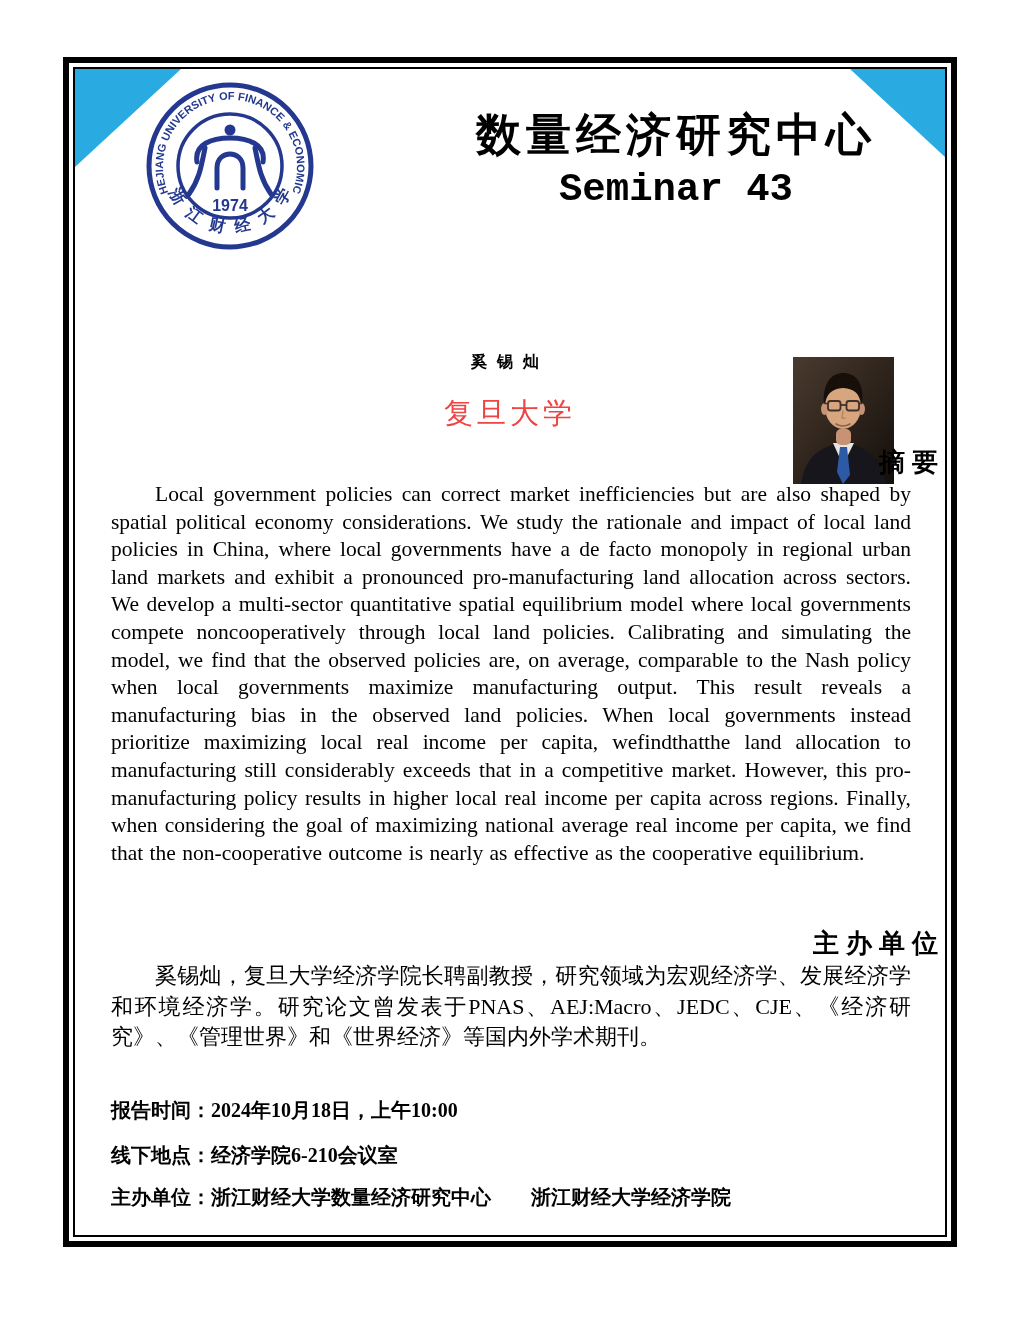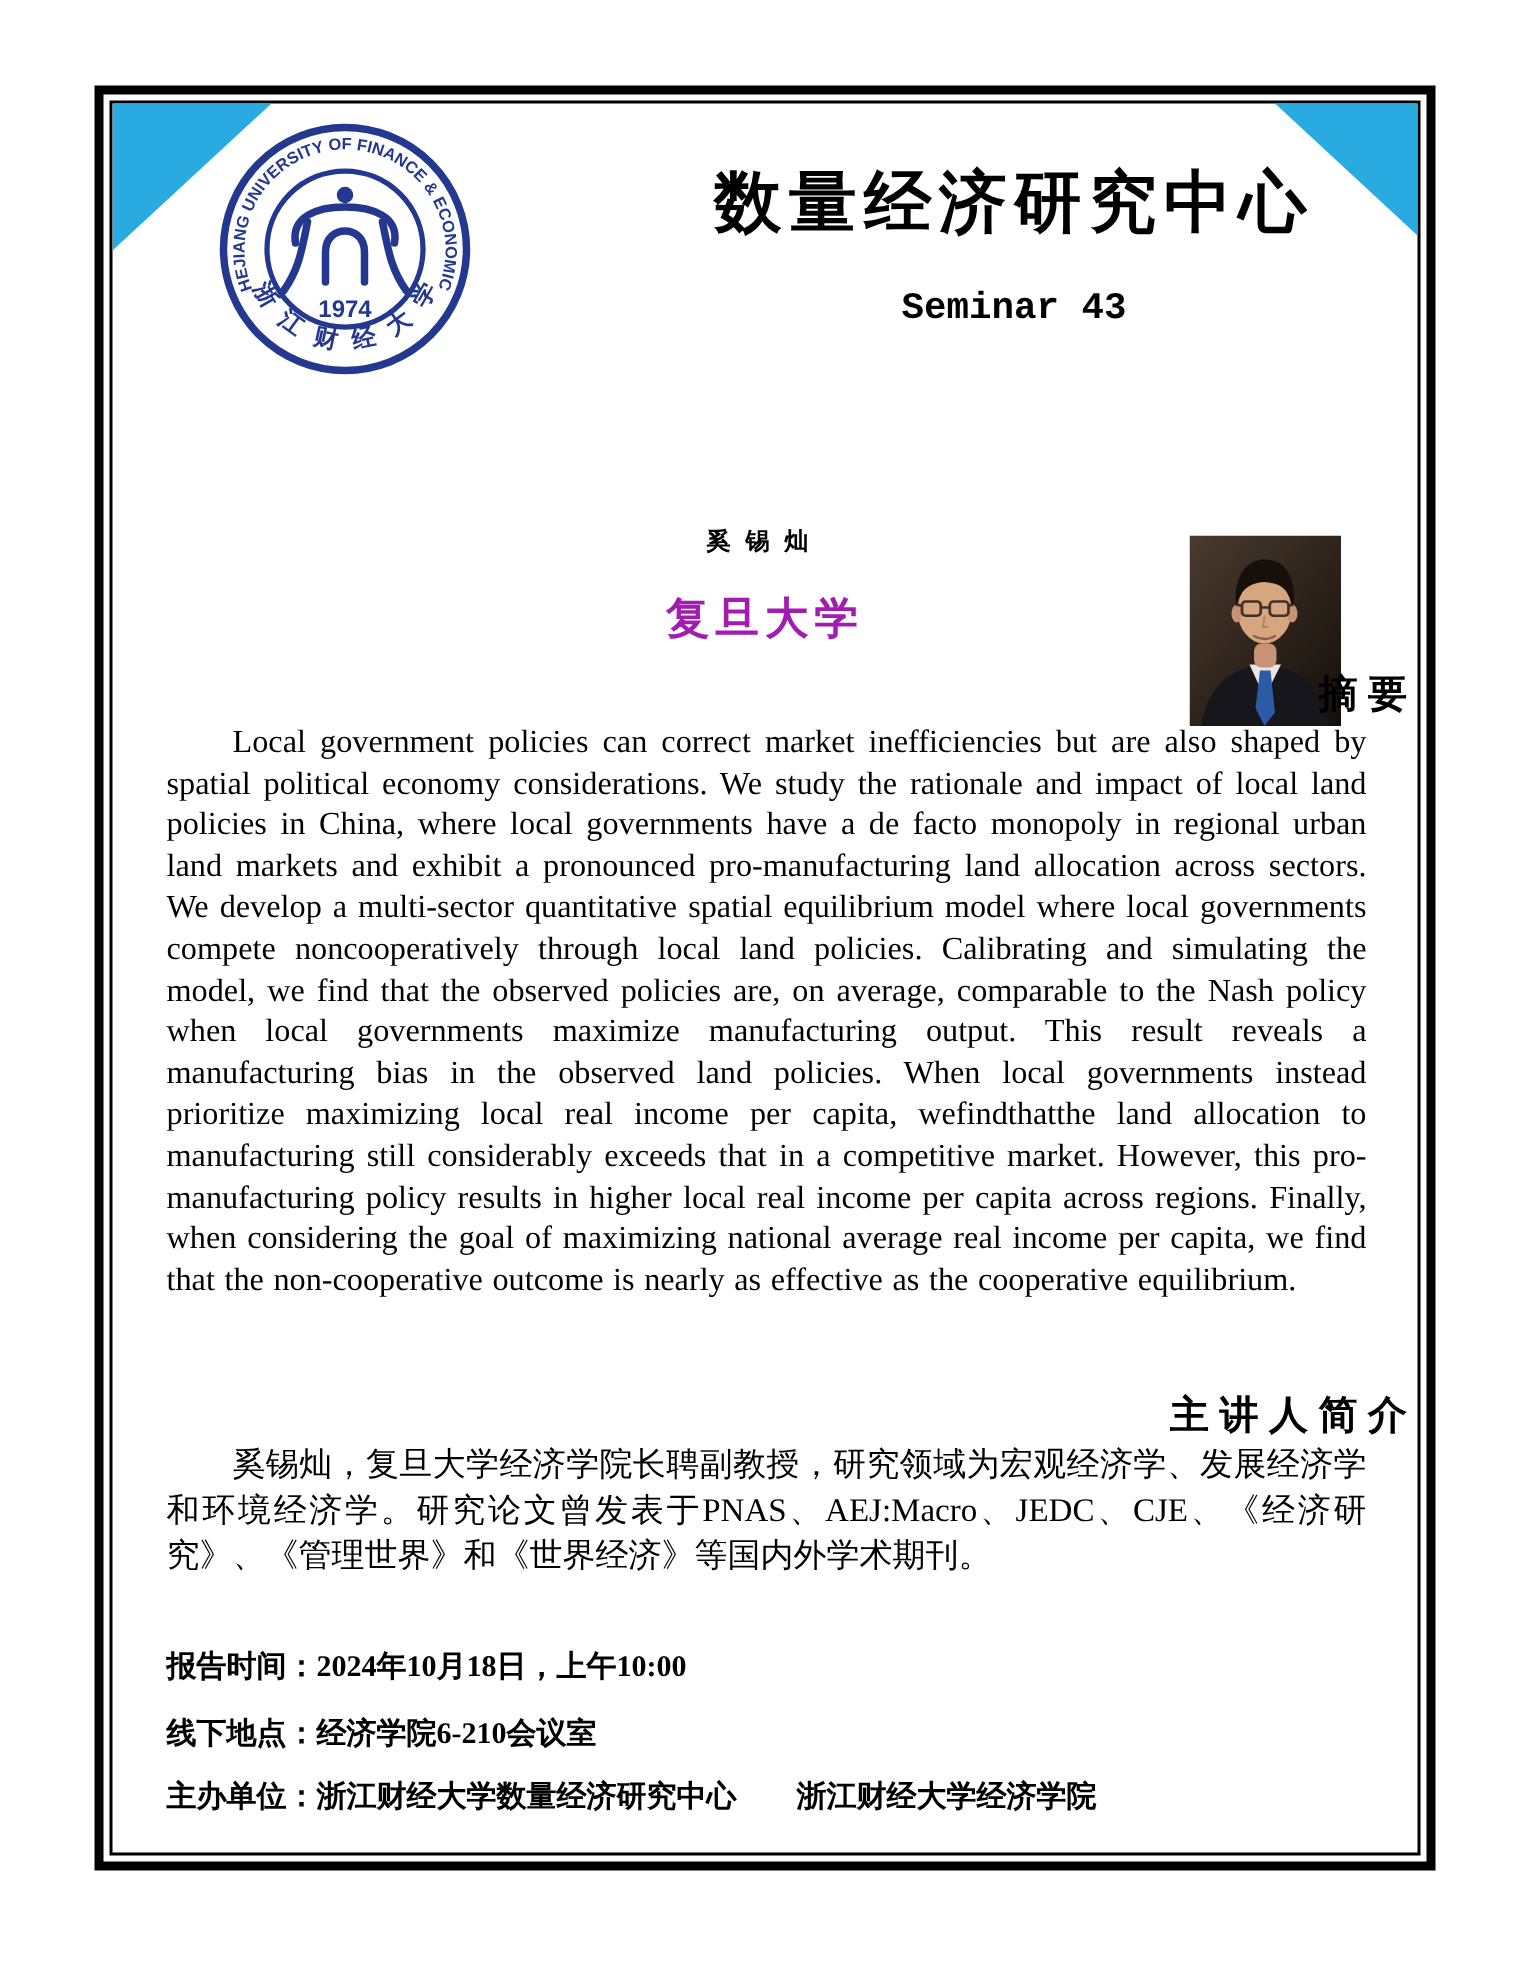--- a/index.html
+++ b/index.html
@@ -15,28 +15,28 @@
     position:absolute;left:4px;top:4px;right:4px;bottom:4px;
     border:2px solid #000;
   }
   .content{position:absolute;left:0;top:0;right:0;bottom:0;overflow:hidden;}
   .tri{position:absolute;background:#29ABE2;}
   .tri-tl{left:0;top:0;width:106px;height:98px;clip-path:polygon(0 0,100% 0,0 100%);}
   .tri-tr{right:0;top:0;width:95px;height:88px;clip-path:polygon(0 0,100% 0,100% 100%);}
   .logo-wrap{position:absolute;left:70px;top:12px;width:170px;height:170px;}
   .header-block{position:absolute;left:318px;top:44px;width:566px;text-align:center;font-family:Liberation Mono, monospace;}
   .center-name{font-size:45px;font-weight:700;letter-spacing:5px;line-height:52px;}
-  .seminar-no{font-size:25px;font-weight:700;line-height:46px;margin-top:18px;}
+  .seminar-no{font-size:39px;font-weight:700;line-height:46px;margin-top:2px;}
   .topic{position:absolute;left:18px;right:18px;top:180px;text-align:center;
          font-weight:700;font-size:31px;line-height:41px;}
   .topic .zh{letter-spacing:1px;}
   .speaker-name{position:absolute;left:0;right:0;top:264px;text-align:center;
 ue        font-size:46px;font-weight:600;letter-spacing:10px;line-height:58px;}
   .speaker-affil{position:absolute;left:0;right:0;top:326px;text-align:center;
-        font-size:29px;font-weight:700;letter-spacing:4px;color:#a21caf;line-height:36px;}
+        font-size:29px;font-weight:400;letter-spacing:4px;color:#ef4444;line-height:36px;}
   .photo{position:absolute;left:718px;top:288px;width:101px;height:127px;}
   .sec-heading{position:absolute;left:0;right:0;text-align:right;
         font-size:26px;font-weight:700;letter-spacing:7px;}
   .h-abstract{top:376px;}
   .h-bio{top:857px;}
   .abstract-text{
     position:absolute;left:36px;right:34px;top:412px;
     font-size:21.5px;line-height:27.6px;text-align:justify;text-indent:44px;
     word-spacing:1px;
   }
@@ -132,21 +132,21 @@
           </g>
 
           <path d="M 50,54 L 49,61 L 52,61" stroke="#b5835f" stroke-width="1.4" fill="none" stroke-linecap="round"></path>
           <path d="M 43,67 Q 50,71 57,67" stroke="#8f5f46" stroke-width="1.6" fill="none" stroke-linecap="round"></path>
         </svg>
       </div>
 
       <div class="sec-heading h-abstract">摘要</div>
       <div class="abstract-text">Local government policies can correct market inefficiencies but are also shaped by spatial political economy considerations. We study the rationale and impact of local land policies in China, where local governments have a de facto monopoly in regional urban land markets and exhibit a pronounced pro-manufacturing land allocation across sectors. We develop a multi-sector quantitative spatial equilibrium model where local governments compete noncooperatively through local land policies. Calibrating and simulating the model, we find that the observed policies are, on average, comparable to the Nash policy when local governments maximize manufacturing output. This result reveals a manufacturing bias in the observed land policies. When local governments instead prioritize maximizing local real income per capita, wefindthatthe land allocation to manufacturing still considerably exceeds that in a competitive market. However, this pro-manufacturing policy results in higher local real income per capita across regions. Finally, when considering the goal of maximizing national average real income per capita, we find that the non-cooperative outcome is nearly as effective as the cooperative equilibrium.</div>
 
-      <div class="sec-heading h-bio">主讲人简介</div>
+      <div class="sec-heading h-bio">主办单位</div>
       <div class="bio-text">奚锡灿，复旦大学经济学院长聘副教授，研究领域为宏观经济学、发展经济学和环境经济学。研究论文曾发表于PNAS、AEJ:Macro、JEDC、CJE、《经济研究》、《管理世界》和《世界经济》等国内外学术期刊。</div>
 
       <div class="detail-line d-time">报告时间：2024年10月18日，上午10:00</div>
       <div class="detail-line d-loc">线下地点：经济学院6-210会议室</div>
       <div class="detail-line d-org">主办单位：浙江财经大学数量经济研究中心　　浙江财经大学经济学院</div>
 
     </div>
   </div>
 </div>
 

